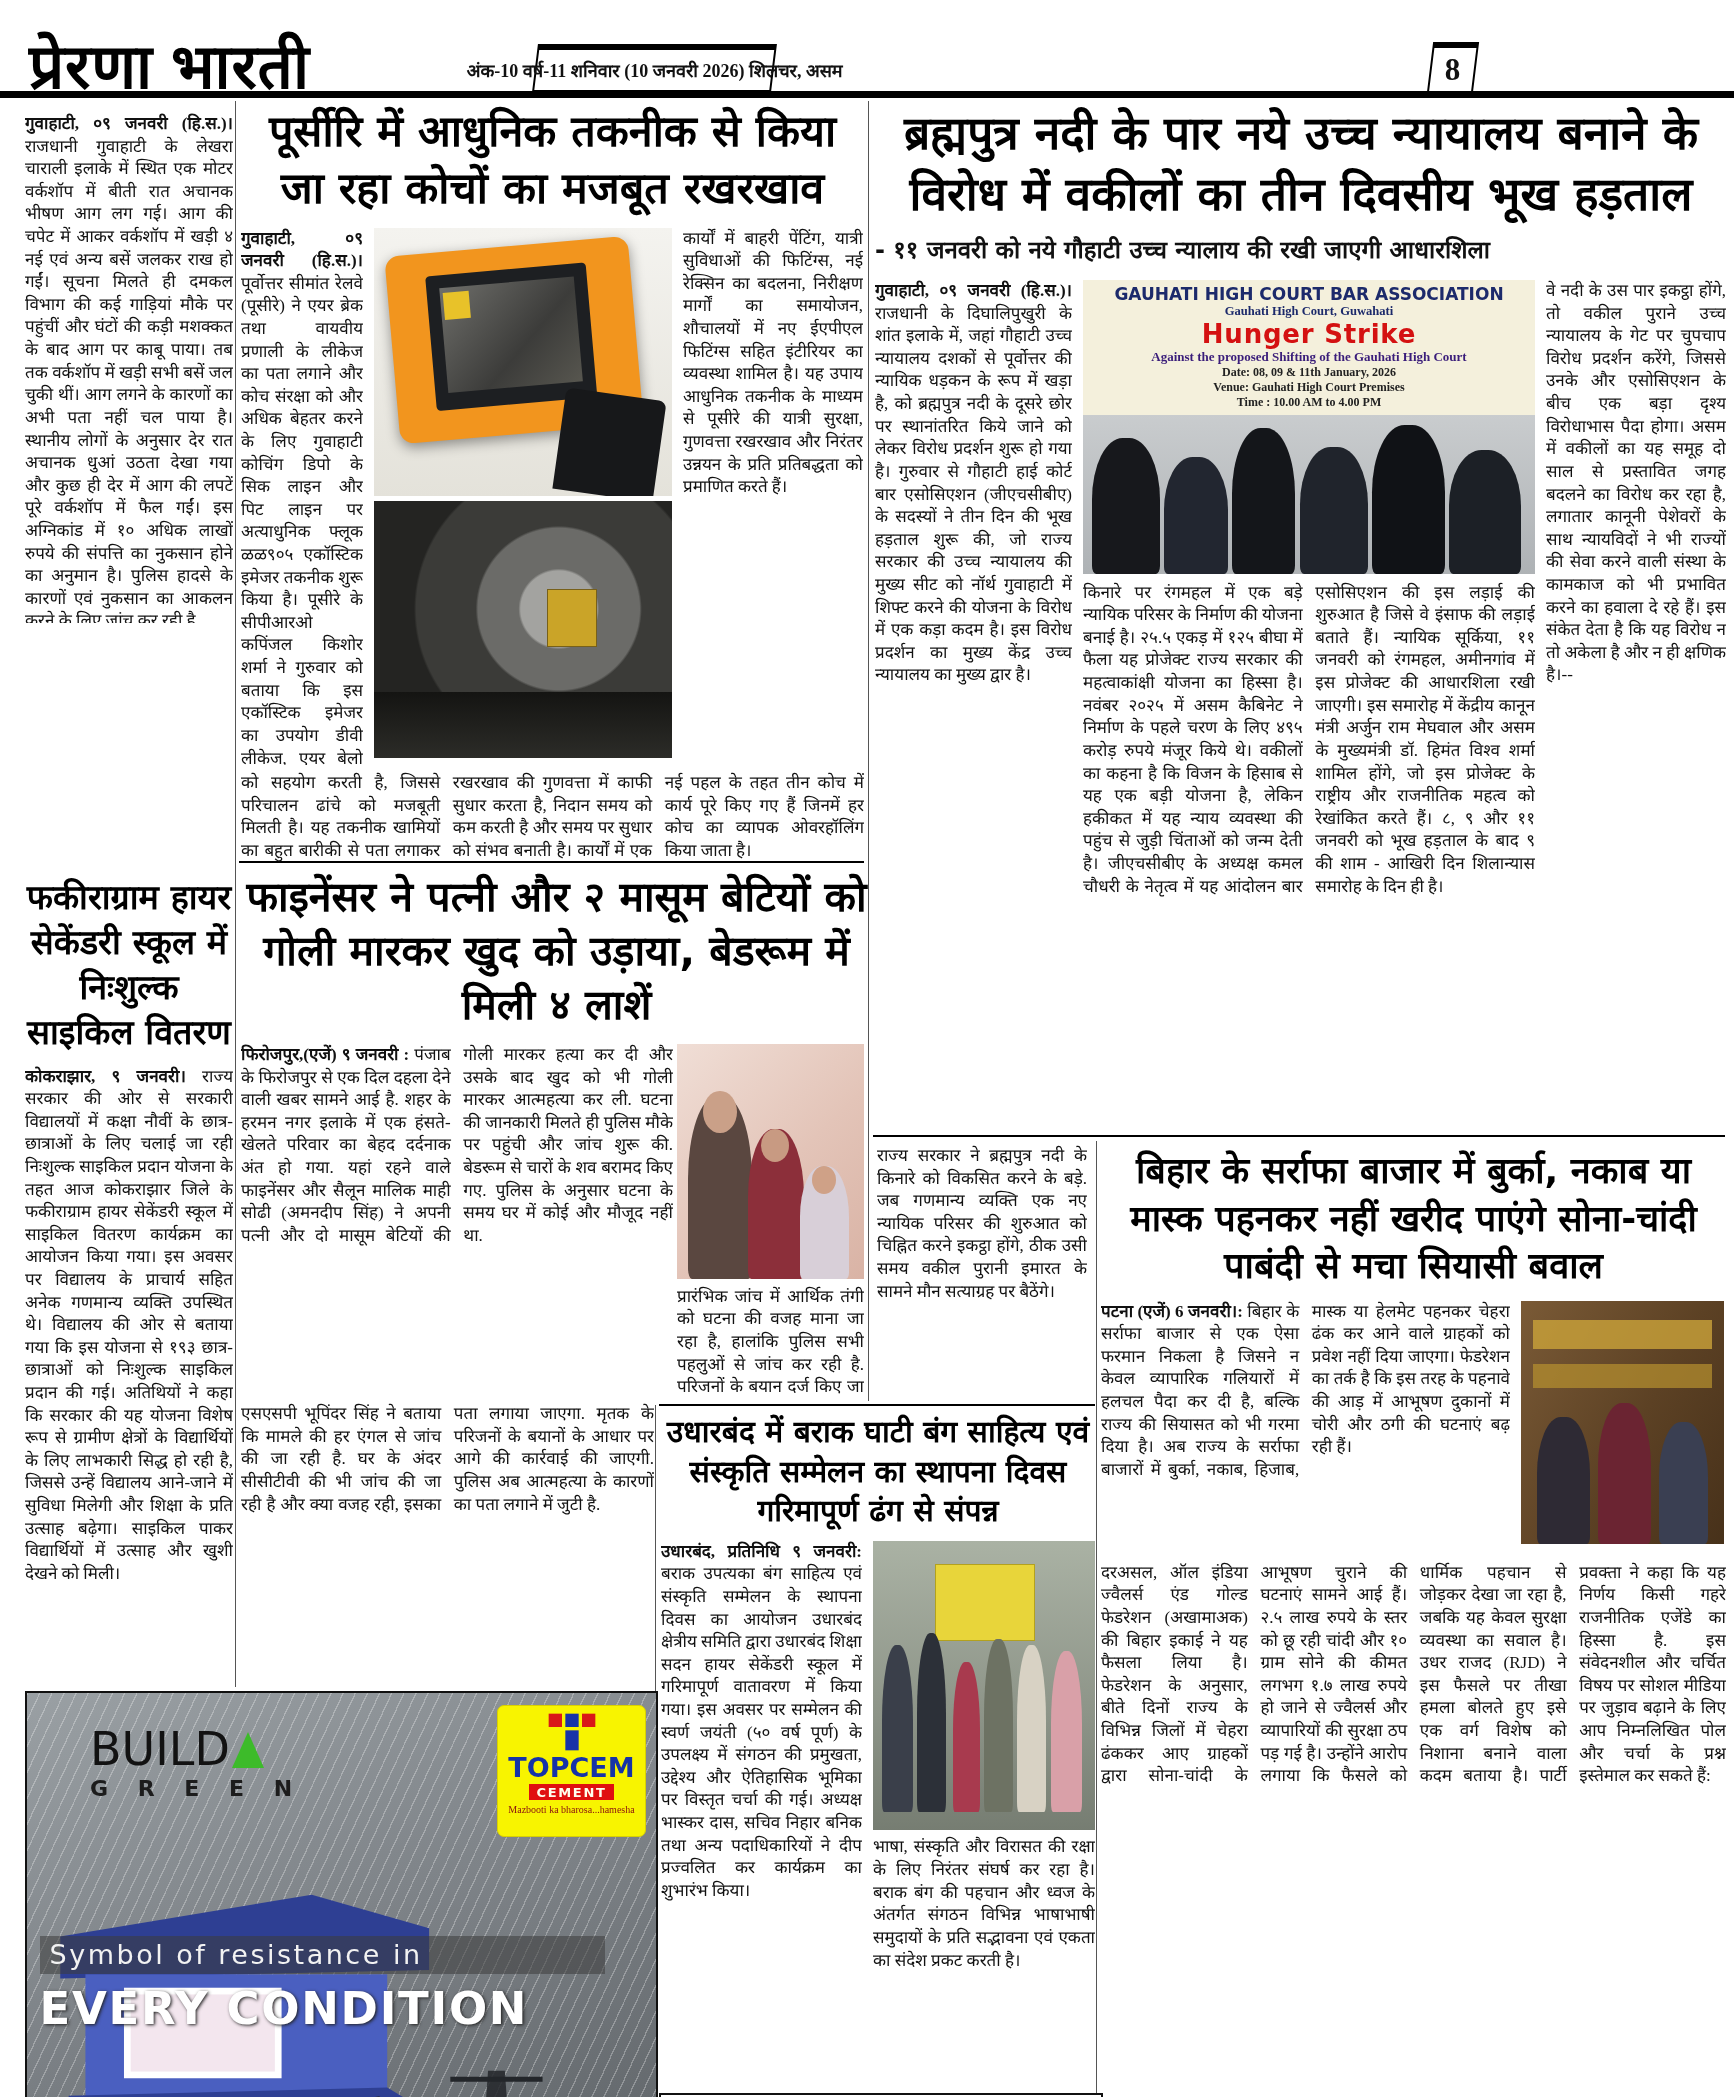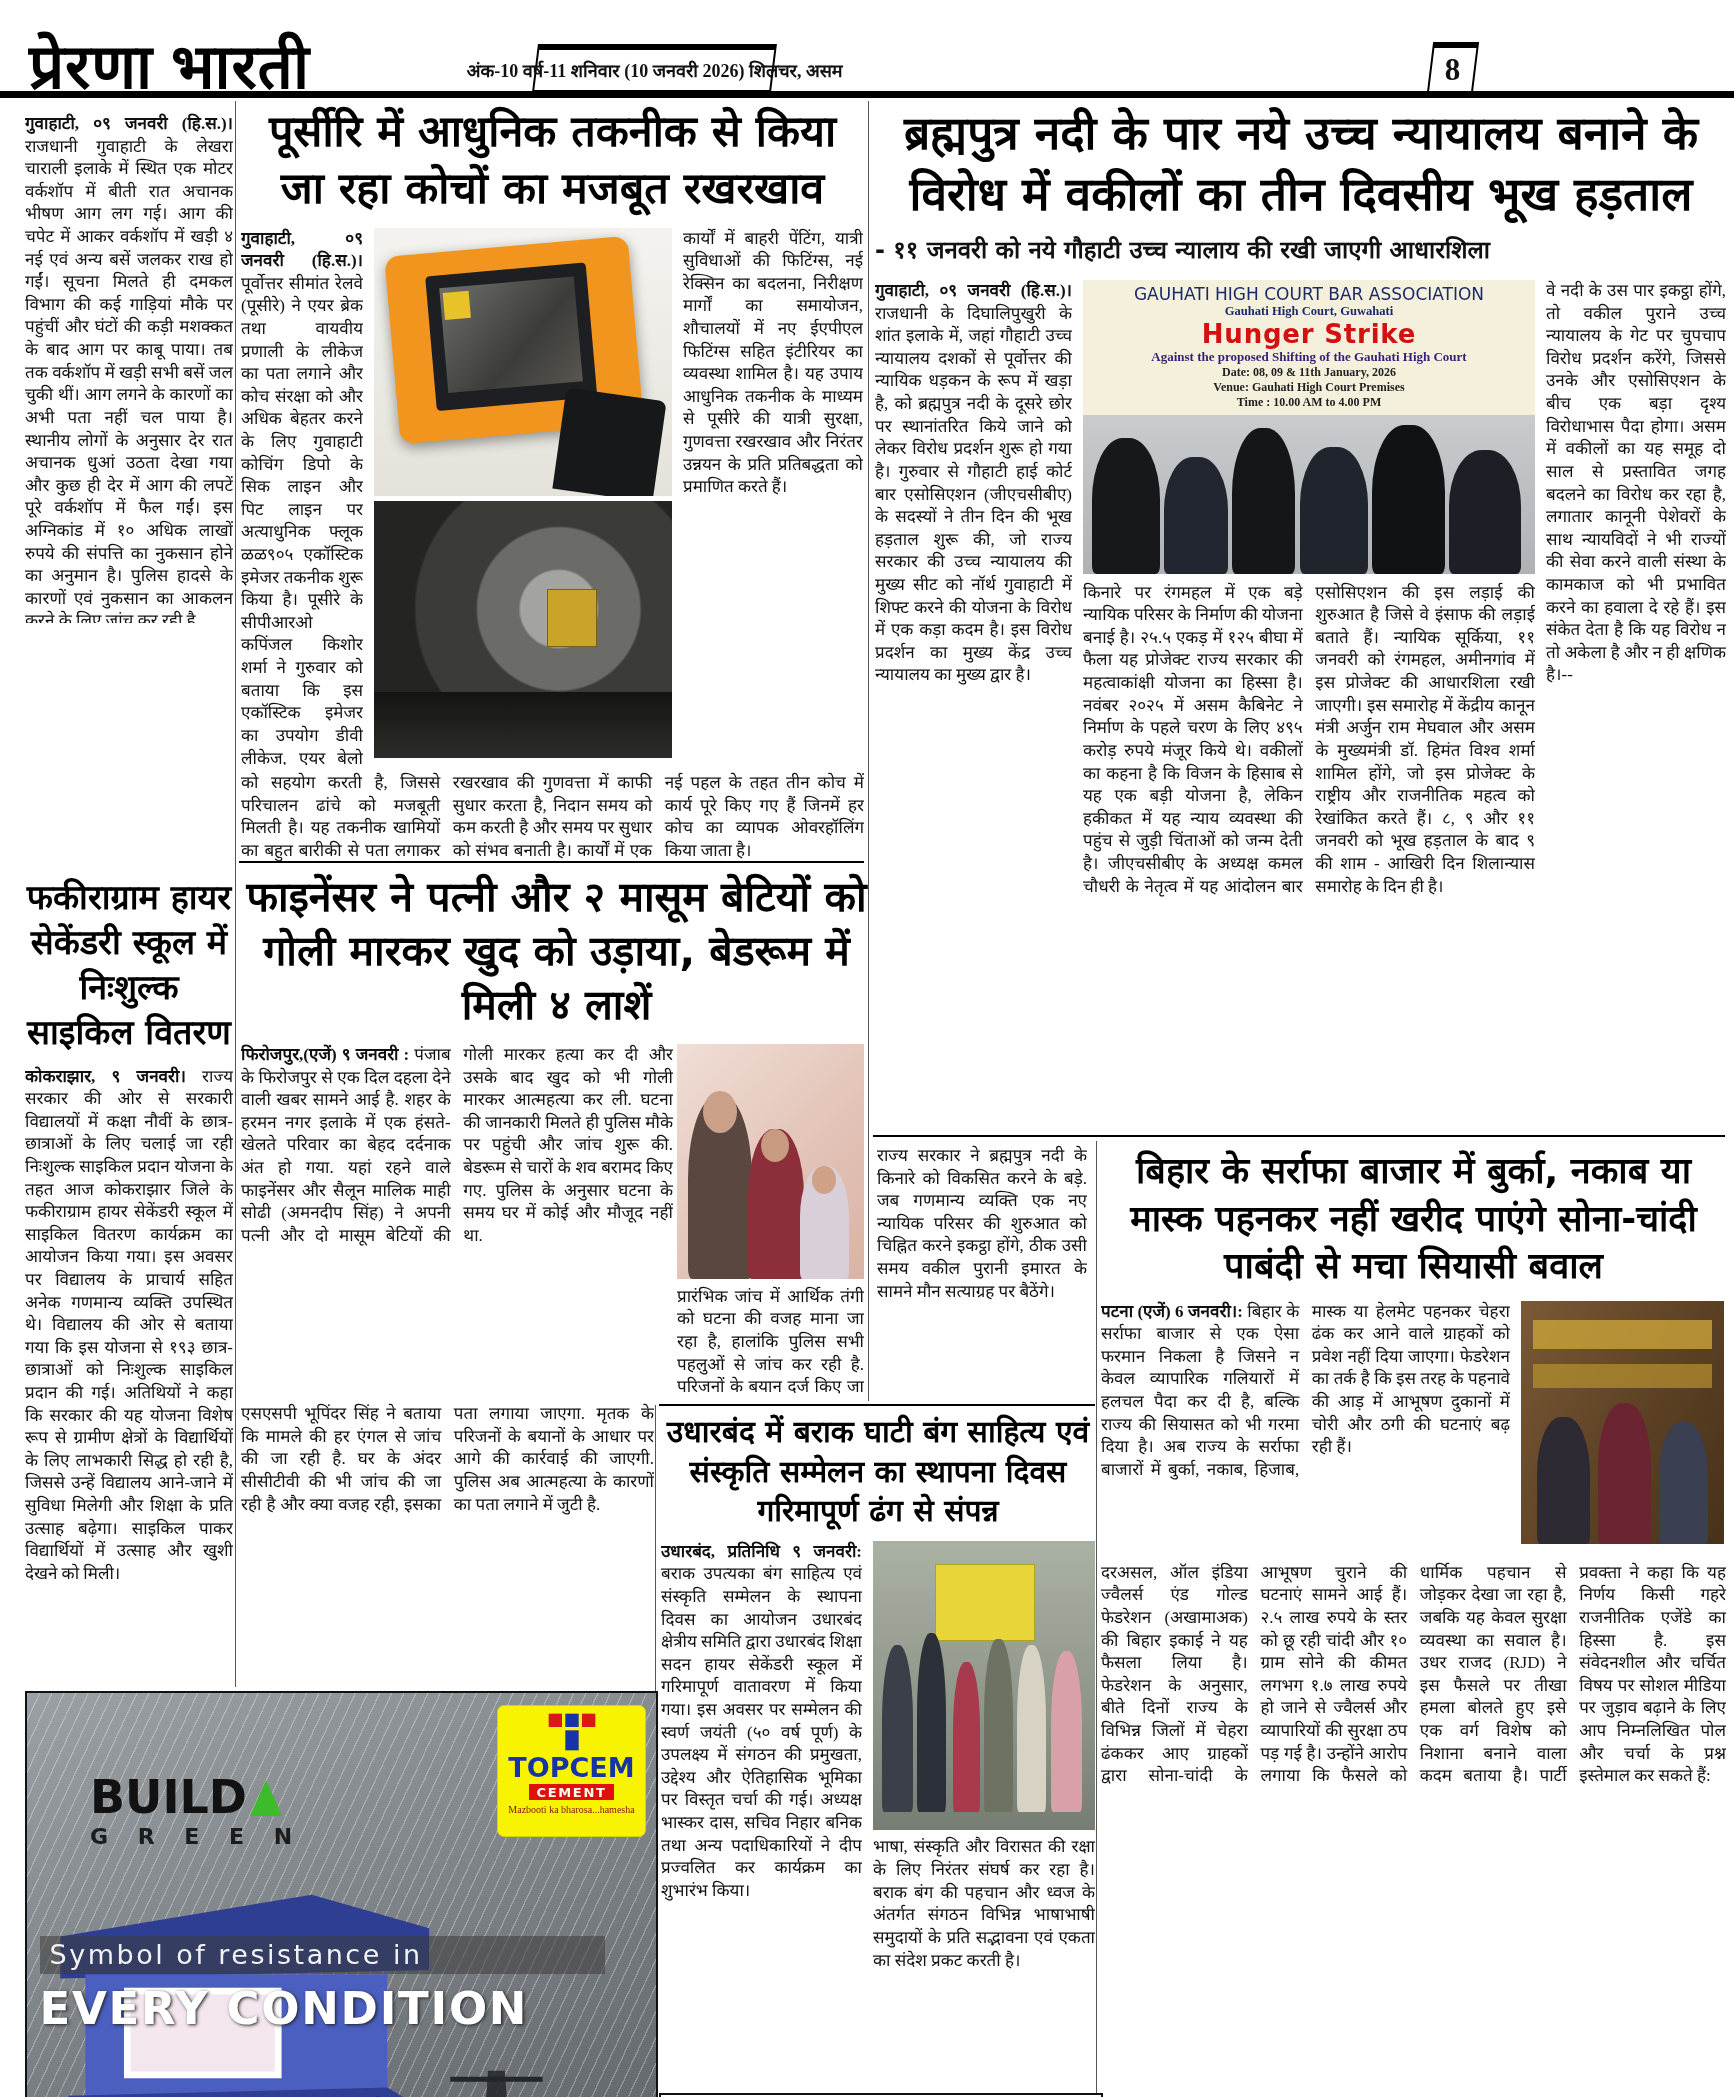--- a/index.html
+++ b/index.html
@@ -25,21 +25,21 @@
   .dateline{font-weight:700;}
   .cols{column-gap:12.6px;}
   .c2{column-count:2}.c3{column-count:3}.c4{column-count:4}
   .vline{position:absolute;width:0.8px;background:#555;}
   .hline{position:absolute;height:1.7px;background:#000;}
   .photo{position:relative;overflow:hidden;}
   .fig{position:absolute;border-radius:45% 45% 6% 6%;}
   
   .banner-area{position:absolute;left:0;top:0;right:0;height:46%;background:#f4f0dc;
         text-align:center;overflow:hidden;border-bottom:1.7px solid #b9b49a;}
-  .banner-area .b1{color:#1c2a6b;font-family:"DejaVu Sans",sans-serif;font-weight:400;font-size:17px;margin-top:4.2px;}
+  .banner-area .b1{color:#1c2a6b;font-family:"DejaVu Sans",sans-serif;font-weight:700;font-size:17px;margin-top:4.2px;}
   .banner-area .b2{color:#1c2a6b;font-weight:700;font-size:12.6px;}
   .banner-area .b3{color:#d41111;font-family:"DejaVu Sans",sans-serif;font-weight:800;font-size:26px;letter-spacing:0.8px;}
   .banner-area .b4{color:#3a1d7a;font-weight:700;font-size:13px;}
   .banner-area .b5{color:#222;font-weight:700;font-size:12px;}
   
   .ad-topcem{position:absolute;left:25px;top:1691px;width:629px;height:939px;border:2.5px solid #111;
         background:linear-gradient(160deg,#9aa0a4 0%,#7d8287 30%,#5f6468 60%,#4a4e52 100%);overflow:hidden;}
   .rain{position:absolute;inset:0;background:repeating-linear-gradient(115deg,rgba(255,255,255,.28) 0 1.3px,rgba(255,255,255,0) 1.3px 11px);}
   .tc-logo{position:absolute;left:470px;top:11.7px;width:147px;height:130px;background:#f8f400;border-radius:7px;
         border:1.7px solid #d8d000;text-align:center;overflow:hidden;}
@@ -214,21 +214,21 @@
       </div>
     </div>
     <div class="body-text cols c4" style="height:495px;margin-top:9.2px;">दरअसल, ऑल इंडिया ज्वैलर्स एंड गोल्ड फेडरेशन (अखामाअक) की बिहार इकाई ने यह फैसला लिया है। फेडरेशन के अनुसार, बीते दिनों राज्य के विभिन्न जिलों में चेहरा ढंककर आए ग्राहकों द्वारा सोना-चांदी के आभूषण चुराने की घटनाएं सामने आई हैं। २.५ लाख रुपये के स्तर को छू रही चांदी और १० ग्राम सोने की कीमत लगभग १.७ लाख रुपये हो जाने से ज्वैलर्स और व्यापारियों की सुरक्षा ठप पड़ गई है। उन्होंने आरोप लगाया कि फैसले को धार्मिक पहचान से जोड़कर देखा जा रहा है, जबकि यह केवल सुरक्षा व्यवस्था का सवाल है। उधर राजद (RJD) ने इस फैसले पर तीखा हमला बोलते हुए इसे एक वर्ग विशेष को निशाना बनाने वाला कदम बताया है। पार्टी प्रवक्ता ने कहा कि यह निर्णय किसी गहरे राजनीतिक एजेंडे का हिस्सा है. इस संवेदनशील और चर्चित विषय पर सोशल मीडिया पर जुड़ाव बढ़ाने के लिए आप निम्नलिखित पोल और चर्चा के प्रश्न इस्तेमाल कर सकते हैं:</div>
   </div>
 
   <div class="ad-topcem">
     <div class="rain"></div>
 
     <div style="position:absolute;left:63px;top:29px;">
       <div style="display:flex;align-items:flex-end;">
-        <span style="font-family:'DejaVu Sans',sans-serif;font-weight:700;font-size:46px;color:#121212;margin-top:48px;">BUILD</span>
+        <span style="font-family:'DejaVu Sans',sans-serif;font-weight:400;font-size:46px;color:#121212;">BUILD</span>
         <span style="width:0;height:0;border-left:16px solid transparent;border-right:16px solid transparent;border-bottom:36px solid #3dbb2a;margin:0 2.5px 7.6px;"></span>
       </div>
       <div style="font-family:'DejaVu Sans',sans-serif;font-weight:700;font-size:22px;letter-spacing:11px;color:#1c1c1c;">G R E E N</div>
     </div>
 
     <div class="tc-logo">
       <svg width="50" height="40" viewBox="0 0 60 48" style="margin-top:5.9px;">
         <rect x="2" y="2" width="16" height="16" fill="#d91818"></rect>
           <rect x="22" y="2" width="16" height="16" fill="#1733a8"></rect>
           <rect x="42" y="2" width="16" height="16" fill="#d91818"></rect>

